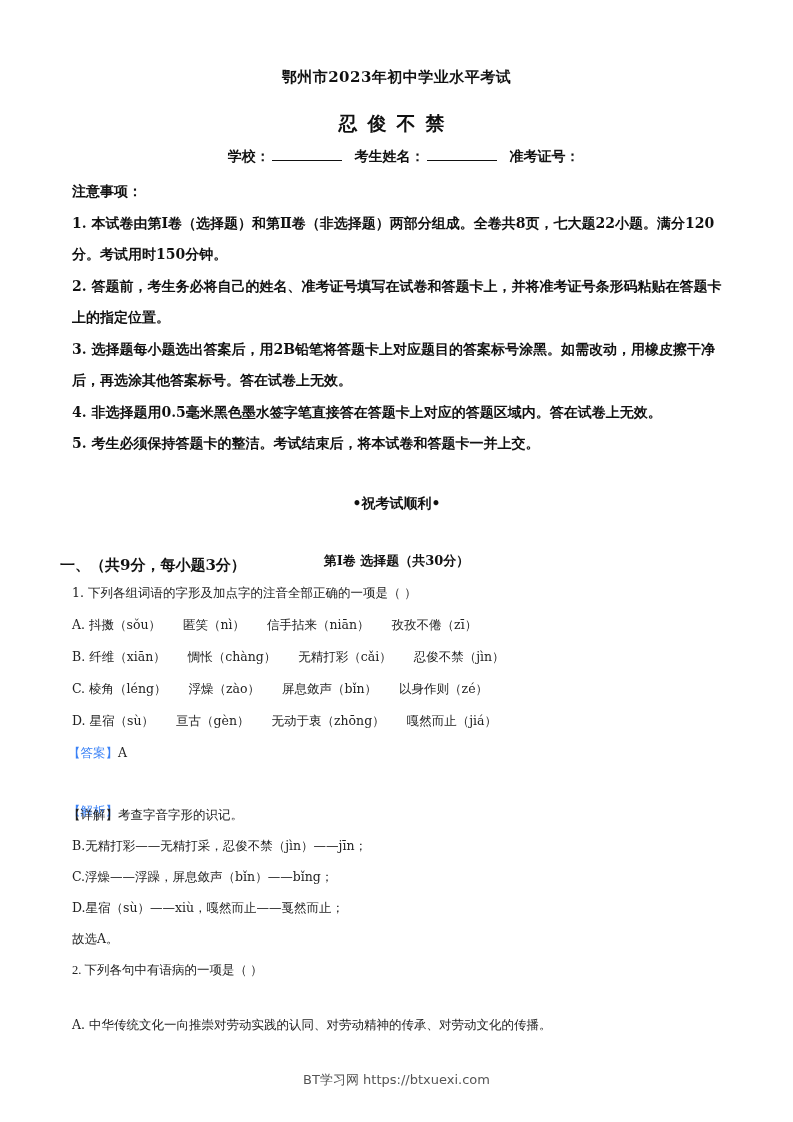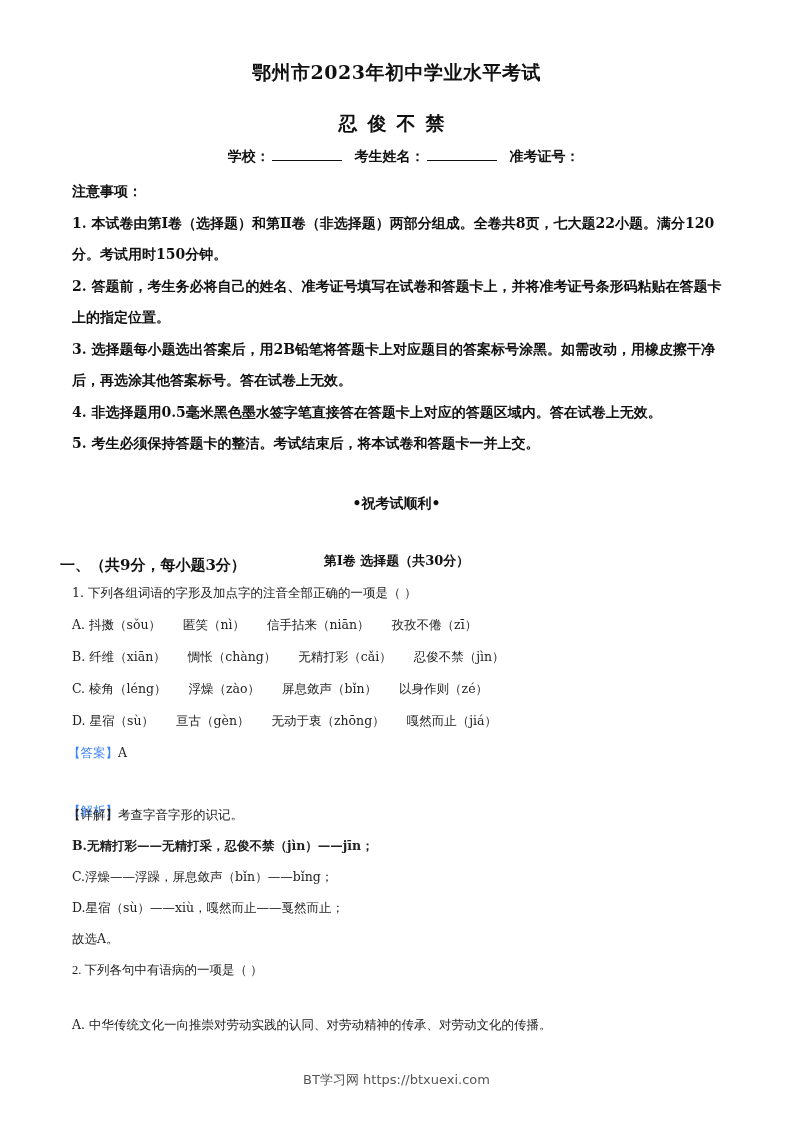--- a/index.html
+++ b/index.html
@@ -1,18 +1,18 @@
 <!DOCTYPE html>
 <html><head>
 <meta charset="utf-8">
 <style>
   html, body { margin: 0; padding: 0; background: #ffffff; }
   body { width: 793px; height: 1122px; position: relative; overflow: hidden; color: #111; }
   .page { position: absolute; left: 0; top: 0; width: 793px; height: 1122px; }
-  .title { position: absolute; left: 0; width: 793px; top: 60px; text-align: center; font-family: "DejaVu Serif", serif; font-weight: bold; font-size: 19px; letter-spacing: 0.5px; }
+  .title { position: absolute; left: 0; width: 793px; top: 68px; text-align: center; font-family: "DejaVu Serif", serif; font-weight: bold; font-size: 15px; letter-spacing: 0.5px; }
   .subtitle { position: absolute; left: 0; width: 793px; top: 111px; text-align: center; font-family: "DejaVu Serif", serif; font-weight: bold; font-size: 19px; letter-spacing: 10px; }
   .info { position: absolute; left: 0; width: 793px; top: 148px; text-align: center; font-family: "DejaVu Serif", serif; font-weight: bold; font-size: 14px; margin-left: 7px; }
   .info .blank { display: inline-block; width: 70px; border-bottom: 1px solid #111; margin: 0 8px 0 2px; height: 12px; vertical-align: baseline; }
   .notice { position: absolute; left: 72px; width: 660px; font-family: "DejaVu Serif", serif; font-weight: bold; font-size: 14px; line-height: 31.5px; }
   .notice p { margin: 0; }
   .center-bold { position: absolute; left: 0; width: 793px; text-align: center; font-family: "DejaVu Serif", serif; font-weight: bold; font-size: 14px; }
   .section { position: absolute; left: 60px; font-family: "DejaVu Serif", serif; font-weight: bold; font-size: 15px; }
   .body { position: absolute; left: 72px; width: 660px; font-family: "DejaVu Serif", serif; font-size: 12.5px; color: #222; }
   .line { position: absolute; left: 0; white-space: nowrap; }
   .opt span.item { margin-right: 18px; }
@@ -72,21 +72,21 @@
       <span class="item">亘古（gèn）</span>
       <span class="item">无动于衷（zhōng）</span>
       <span class="item">嘎然而止（jiá）</span>
     </div>
 
     <div class="line" style="top:160px; left:-4px;">
       <span class="tag-blue">【答案】</span><span>A</span>
     </div>
     <div class="line tag-blue" style="top:191px; left:-4px;margin-top:27px;">【解析】</div>
     <div class="line" style="top:222px; left:-4px;">【详解】考查字音字形的识记。</div>
-    <div class="line" style="top:253px;font-weight:bold;">B.无精打彩——无精打采，忍俊不禁（jìn）——jīn；</div>
+    <div class="line" style="top:253px;">B.无精打彩——无精打采，忍俊不禁（jìn）——jīn；</div>
     <div class="line" style="top:284px;">C.浮燥——浮躁，屏息敛声（bǐn）——bǐng；</div>
     <div class="line" style="top:315px;">D.星宿（sù）——xiù，嘎然而止——戛然而止；</div>
     <div class="line" style="top:346px;">故选A。</div>
 
     <div class="line" style="top:377px;font-family:Liberation Serif, serif;">2. 下列各句中有语病的一项是（     ）</div>
     <div class="line" style="top:409px;margin-top:23px;">A.  中华传统文化一向推崇对劳动实践的认同、对劳动精神的传承、对劳动文化的传播。</div>
   </div>
 
   <div class="footer">BT学习网 https://btxuexi.com</div>
 </div>

